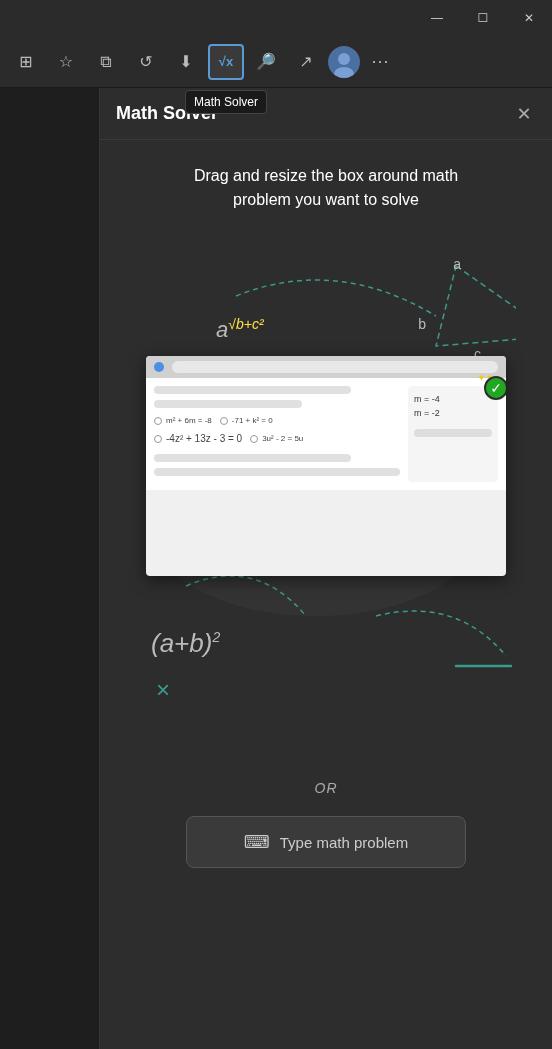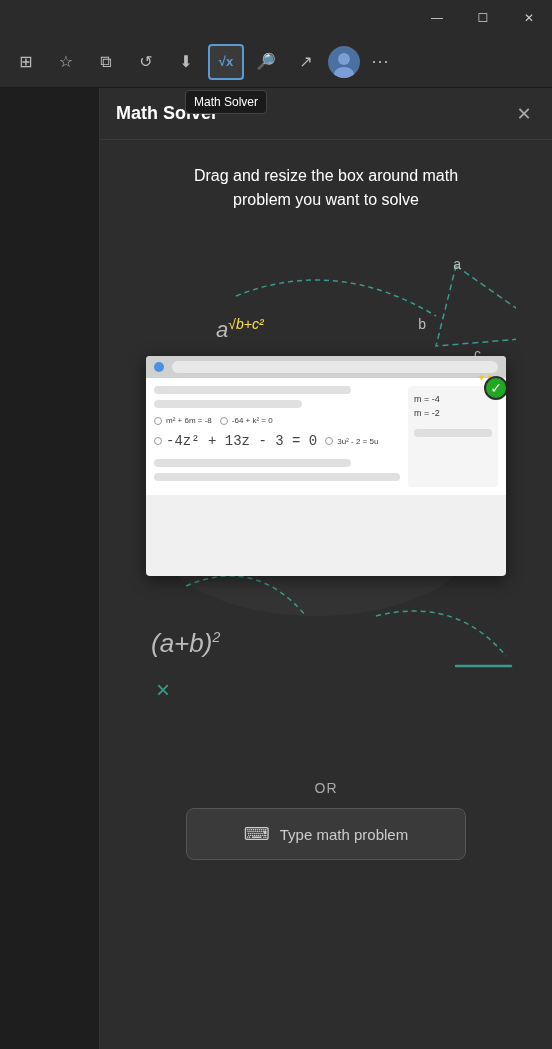--- a/index.html
+++ b/index.html
@@ -316,21 +316,22 @@
       height: 100%;
       pointer-events: none;
     }
 
     
     .or-divider {
       color: #aaa;
       font-size: 14px;
       font-weight: 500;
       letter-spacing: 1px;
-      margin-bottom: 12px;
+      margin-bottom: 20px;
+      font-style: italic;
     }
 
     
     .type-math-btn {
       display: flex;
       align-items: center;
       justify-content: center;
       gap: 10px;
       background: #3a3a3a;
       border: 1px solid #555;
@@ -428,27 +429,27 @@
             <div class="mockup-left">
               <div class="mockup-line medium"></div>
               <div class="mockup-line short"></div>
               <div class="mockup-math-row">
                 <div class="mockup-math-cell">
                   <div class="mockup-radio"></div>
                   <span style="font-size:8px;color:#444;">m² + 6m = -8</span>
                 </div>
                 <div class="mockup-math-cell">
                   <div class="mockup-radio"></div>
-                  <span style="font-size:8px;color:#444;">-64 + k² = 0</span>
+                  <span style="font-size:8px;color:#444;">-71 + k² = 0</span>
                 </div>
               </div>
               <div class="mockup-math-row">
                 <div class="mockup-math-cell">
                   <div class="mockup-radio"></div>
-                  <span style="font-size:14px;color:#444;font-family:Liberation Mono, monospace;">-4z² + 13z - 3 = 0</span>
+                  <span style="font-size:10px;color:#444;">-4z² + 13z - 3 = 0</span>
                 </div>
                 <div class="mockup-math-cell">
                   <div class="mockup-radio"></div>
                   <span style="font-size:8px;color:#444;">3u² - 2 = 5u</span>
                 </div>
               </div>
               <div class="mockup-line medium" style="margin-top:10px;"></div>
               <div class="mockup-line"></div>
             </div>
             <div class="mockup-right">

